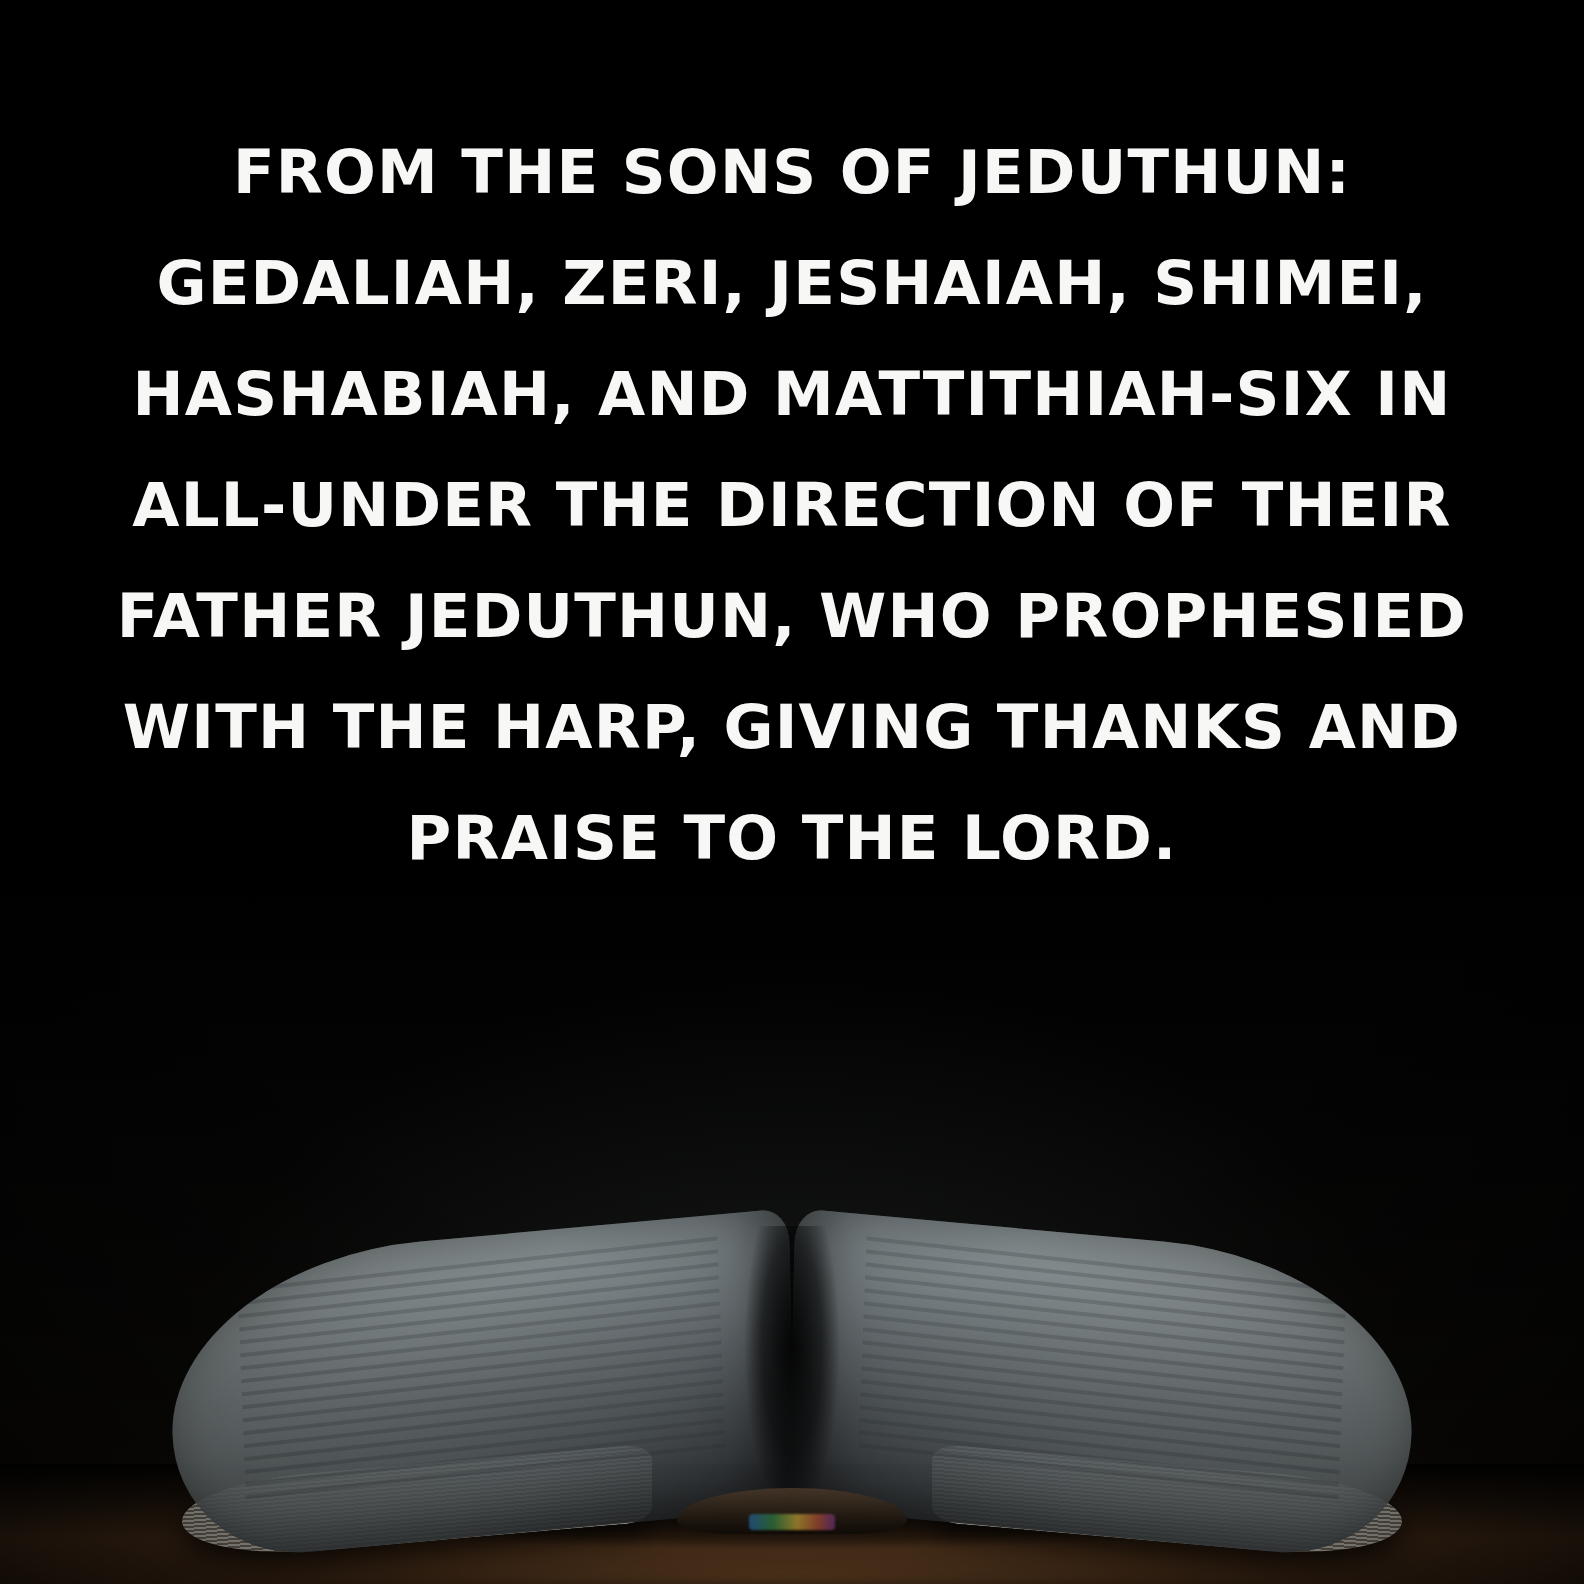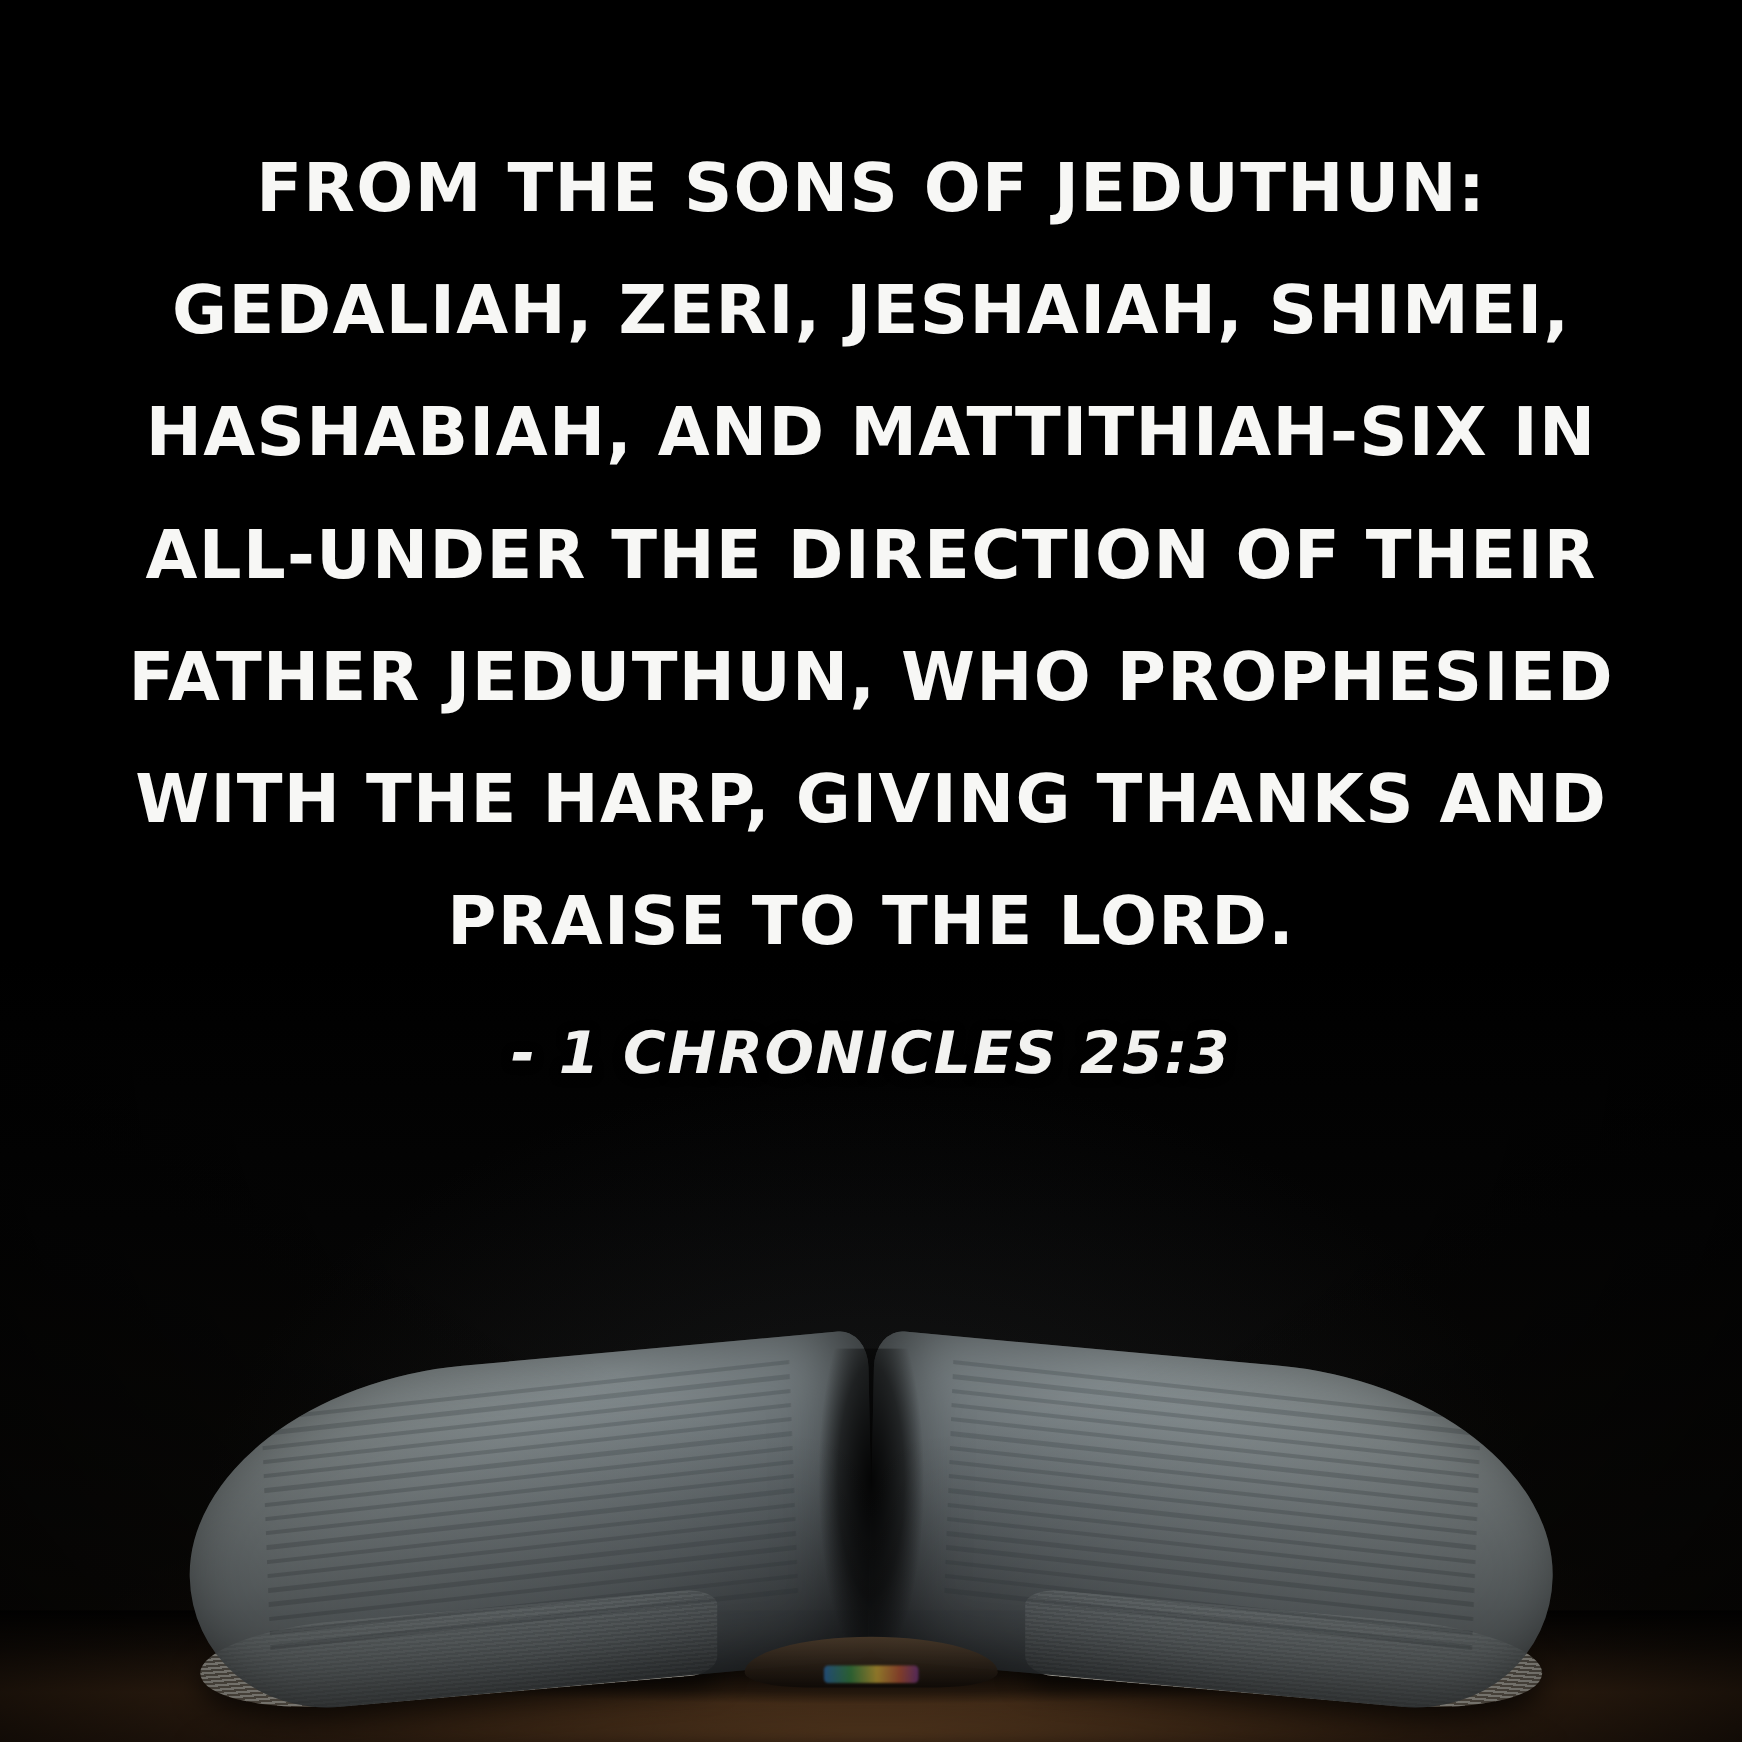--- a/index.html
+++ b/index.html
@@ -251,16 +251,15 @@
 
     <div class="spine"></div>
     <div class="spine-bottom"></div>
     <div class="ribbon"></div>
   </div>
 
   <div class="vignette"></div>
 
   <div class="quote-wrap">
     <p class="verse-text">From the sons of Jeduthun: Gedaliah, Zeri, Jeshaiah, Shimei, Hashabiah, and Mattithiah-six in all-under the direction of their father Jeduthun, who prophesied with the harp, giving thanks and praise to the LORD.</p>
-    <div class="reference">- 1 Chronicles 25:3</div>
   </div>
 
 </div>
 
 </body></html>

